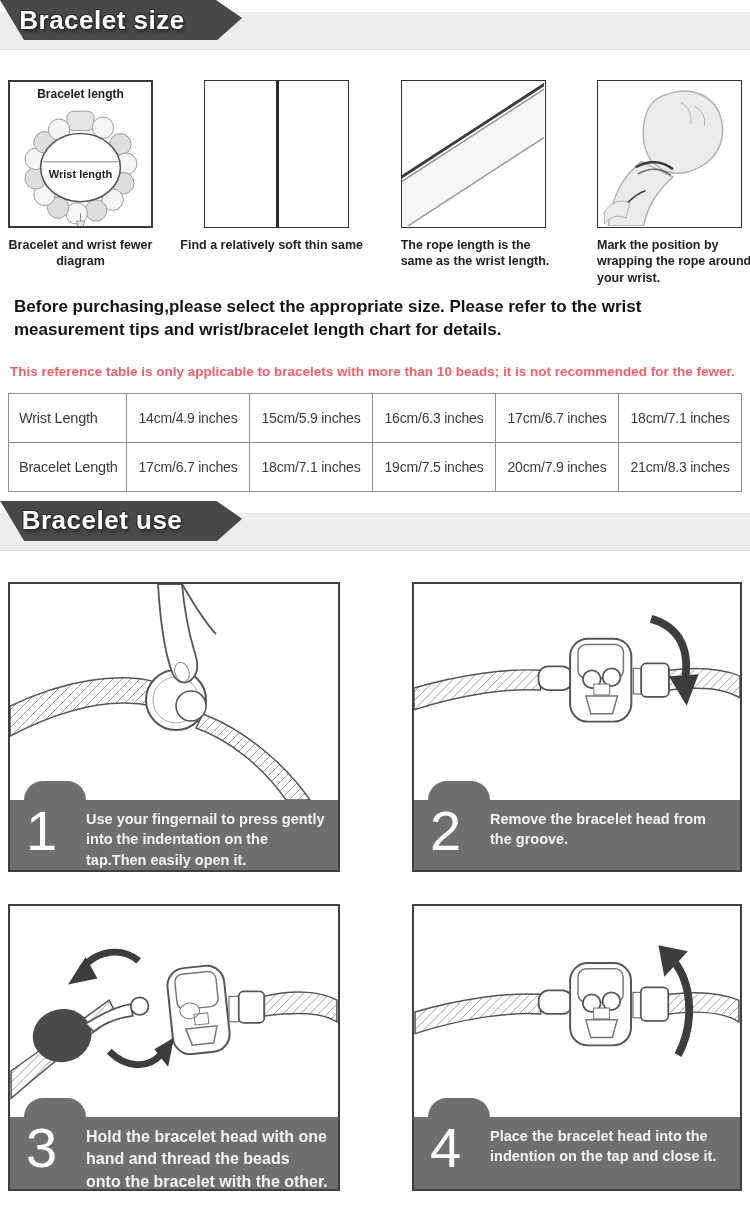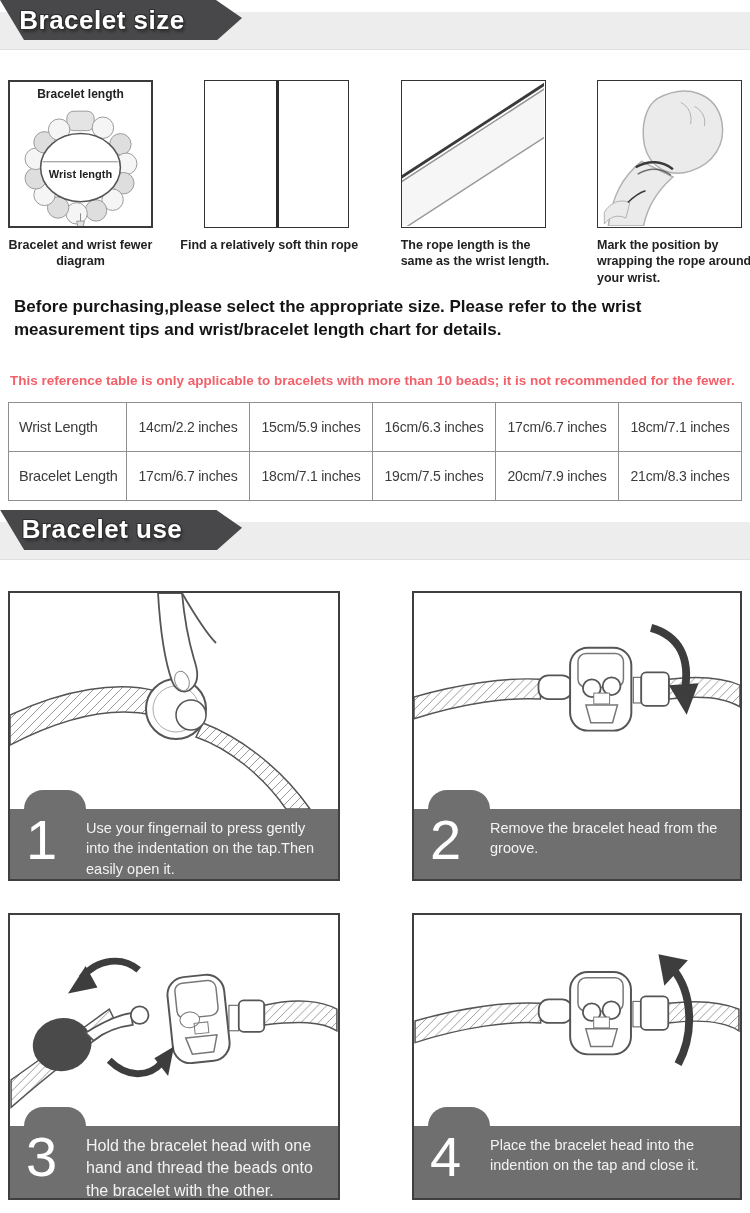--- a/index.html
+++ b/index.html
@@ -39,21 +39,21 @@
   .m-box svg { display:block; }
   .rope-line { position:absolute; left:50%; top:0; bottom:0; width:3px; margin-left:-1px; background:#2b2b2b; }
   .m-label-top { position:absolute; top:5px; left:0; width:100%; text-align:center; font-size:12px; font-weight:700; color:#222; }
   .m-label-inner { position:absolute; top:86px; left:0; width:100%; text-align:center; font-size:11px; font-weight:700; color:#222; }
   .mcap { margin-top:9px; font-size:12.5px; font-weight:700; color:#222; line-height:1.3; }
   .mcap.center { text-align:center; }
   .mp2 .mcap { white-space:nowrap; margin-left:-24px; }
   .mp3 .mcap, .mp4 .mcap { text-align:left; width:158px; }
   
   .intro { margin:10px 8px 8px 14px; width:722px; font-size:17px; font-weight:700; line-height:1.35; color:#141414; }
-  .notice { margin:31px 8px 0 10px; font-size:13.5px; font-weight:700; color:#f2606a; }
+  .notice { margin:22px 8px 0 10px; font-size:13.5px; font-weight:700; color:#f2606a; }
   
   table.size { margin:14px 8px 0; border-collapse:collapse; width:734px; table-layout:fixed; }
   table.size td {
     border:1px solid #8f8f8f; height:49px; font-size:14px; color:#3c3c3c;
     text-align:center; letter-spacing:-.2px;
   }
   table.size td.rowlabel { text-align:left; padding-left:10px; width:118px; font-size:14.5px; }
   
   .steps {
     margin:31px 8px 0; display:grid;
@@ -64,21 +64,21 @@
   .s-img svg { display:block; }
   .s-bar { position:relative; background:#6f6f6f; color:#f3f3f3; }
   .s-bar::before {
     content:""; position:absolute; top:-19px; left:14px; width:62px; height:19px;
     background:#6f6f6f; border-radius:31px 31px 0 0;
   }
   .s-num {
     position:absolute; left:16px; top:2px; font-size:56px; line-height:1.05;
     color:#fff; font-weight:400;
   }
-  .s-text { padding:9px 10px 9px 76px; font-size:14.5px; font-weight:400; line-height:1.42; }
+  .s-text { padding:9px 10px 9px 76px; font-size:14.5px; font-weight:700; line-height:1.42; }
   .hidden-defs { position:absolute; width:0; height:0; }
 </style>
 </head>
 <body>
 
 <svg class="hidden-defs" aria-hidden="true">
   <defs>
     <pattern id="hatch" width="9" height="9" patternUnits="userSpaceOnUse">
       <line x1="0" y1="9" x2="9" y2="0" stroke="#9a9a9a" stroke-width="1"></line>
     </pattern>
@@ -122,21 +122,21 @@
       <div class="m-label-top">Bracelet length</div>
       <div class="m-label-inner">Wrist length</div>
     </div>
     <div class="mcap center">Bracelet and wrist fewer diagram</div>
   </div>
 
   <div class="m-panel mp2">
     <div class="m-box thin">
       <div class="rope-line"></div>
     </div>
-    <div class="mcap">Find a relatively soft thin rope</div>
+    <div class="mcap">Find a relatively soft thin same</div>
   </div>
 
   <div class="m-panel mp4">
     <div class="m-box thin">
       <svg width="142" height="145" viewBox="0 0 140 150">
         <g transform="rotate(-33 70 80)">
           <line x1="-60" y1="56" x2="210" y2="56" stroke="#3a3a3a" stroke-width="3"></line>
           <rect x="-60" y="60" width="270" height="42" fill="#f6f6f6" stroke="#999" stroke-width="1.5"></rect>
           <rect x="-60" y="60" width="270" height="12" fill="url(#ticks)"></rect>
           <line x1="-60" y1="60" x2="210" y2="60" stroke="#999"></line>
@@ -163,21 +163,21 @@
   </div>
 </div>
 
 <p class="intro">Before purchasing,please select the appropriate size. Please refer to the wrist measurement tips and wrist/bracelet length chart for details.</p>
 <p class="notice">This reference table is only applicable to bracelets with more than 10 beads; it is not recommended for the fewer.</p>
 
 <table class="size">
   <tbody>
       <tr>
     <td class="rowlabel">Wrist Length</td>
-    <td>14cm/2.2 inches</td>
+    <td>14cm/4.9 inches</td>
     <td>15cm/5.9 inches</td>
     <td>16cm/6.3 inches</td>
     <td>17cm/6.7 inches</td>
     <td>18cm/7.1 inches</td>
   </tr>
   <tr>
     <td class="rowlabel">Bracelet Length</td>
     <td>17cm/6.7 inches</td>
     <td>18cm/7.1 inches</td>
     <td>19cm/7.5 inches</td>

